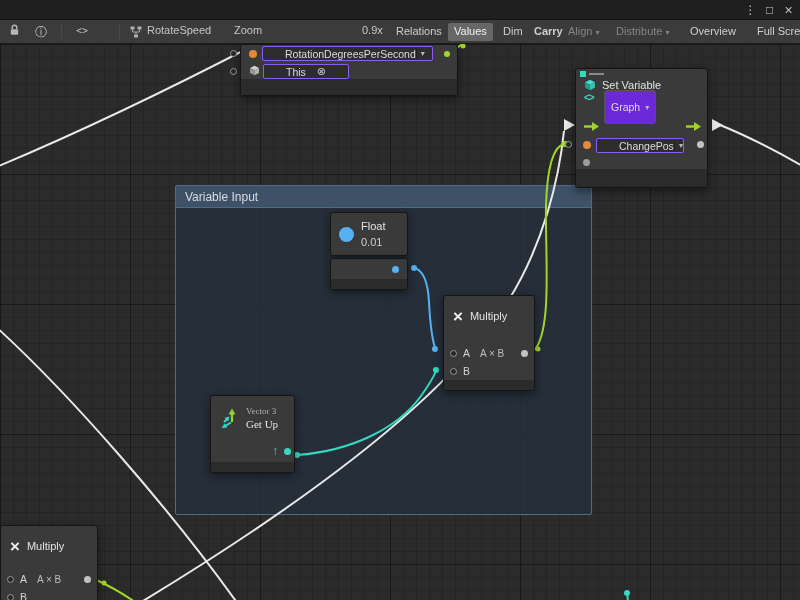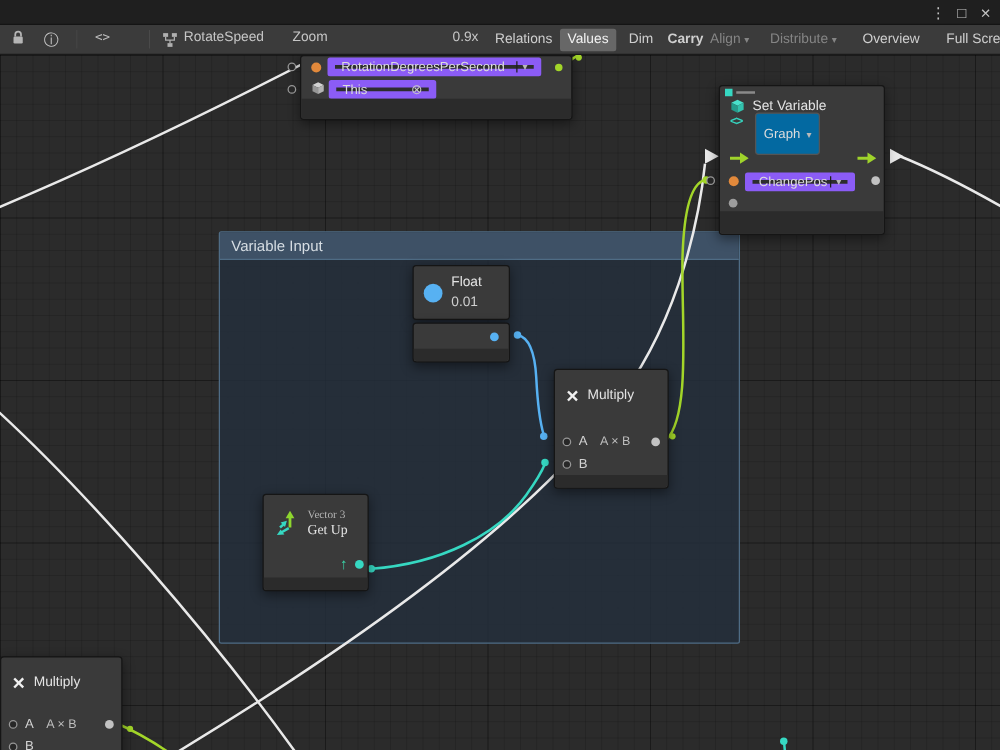--- a/index.html
+++ b/index.html
@@ -55,31 +55,31 @@
   .unode { position:absolute; z-index:3; background:#3a3a3a; border:1px solid #151515; border-radius:3px;
     box-shadow:0 3px 9px rgba(0,0,0,.45); color:#e3e3e3; font-size:11px; }
   .unode .ft { position:absolute; left:0; right:0; bottom:0; background:#2b2b2b; border-radius:0 0 3px 3px; }
   .hd-flex { position:absolute; left:0; right:0; top:0; display:flex; align-items:center; gap:7px; padding:0 9px; }
   .pc { width:7px; height:7px; border-radius:50%; border:1px solid #979797; background:#272727; display:inline-block; flex:none; }
   .pd { width:7px; height:7px; border-radius:50%; background:#c2c2c2; display:inline-block; flex:none; }
   .pd.orange { background:#e2893b; width:8px; height:8px; }
   .pd.blue   { background:#57b1f2; }
   .pd.teal   { background:#36d8c2; }
   .pd.green  { background:#a3d629; width:6px; height:6px; }
-  .fld { position:absolute; background:#2d2d2d; border:6px solid #8b5cf6; border-radius:2px; color:#dcdcdc;
-    font-size:10.5px; display:flex; align-items:center; padding:0 5px; height:15px; }
+  .fld { position:absolute; background:#2d2d2d; border:1px solid #8b5cf6; border-radius:2px; color:#dcdcdc;
+    font-size:10.5px; display:flex; align-items:center; padding:0 22px; height:15px; }
   .fld .dd { margin-left:auto; border-left:1px solid #1e1e1e; padding-left:4px; color:#b9b9b9; font-size:8px; }
   .fld .clear { margin-left:auto; color:#c9c9c9; font-size:11px; cursor:pointer; }
   .mrow { position:absolute; left:0; right:0; height:18px; display:flex; align-items:center; gap:6px; padding:0 6px; }
   .plabel { color:#d2d2d2; font-size:10.5px; }
   .pexp { color:#bdbdbd; font-size:10px; }
   .xglyph { font-size:17px; color:#f0f0f0; font-weight:bold; line-height:1; }
   .small-type { font-size:9px; color:#b2b2b2; }
   .chev-teal { color:#36d8c2; font-weight:bold; font-size:10px; letter-spacing:-1px; }
-  .gbtn { position:absolute; background:#0369a1; border:1px solid #555; border-radius:3px; height:33px;
+  .gbtn { position:absolute; background:#6d28d9; border:1px solid #555; border-radius:3px; height:33px;
     display:flex; align-items:center; gap:5px; padding:16px 6px; font-size:10.5px; color:#dcdcdc; cursor:pointer; }
   .gbtn .dd { font-size:8px; color:#b9b9b9; }
   .uparrow { color:#3ad6a8; font-size:12px; font-weight:bold; }
 </style>
 </head>
 <body>
 
 <div id="app">
 
   <div class="titlebar">

